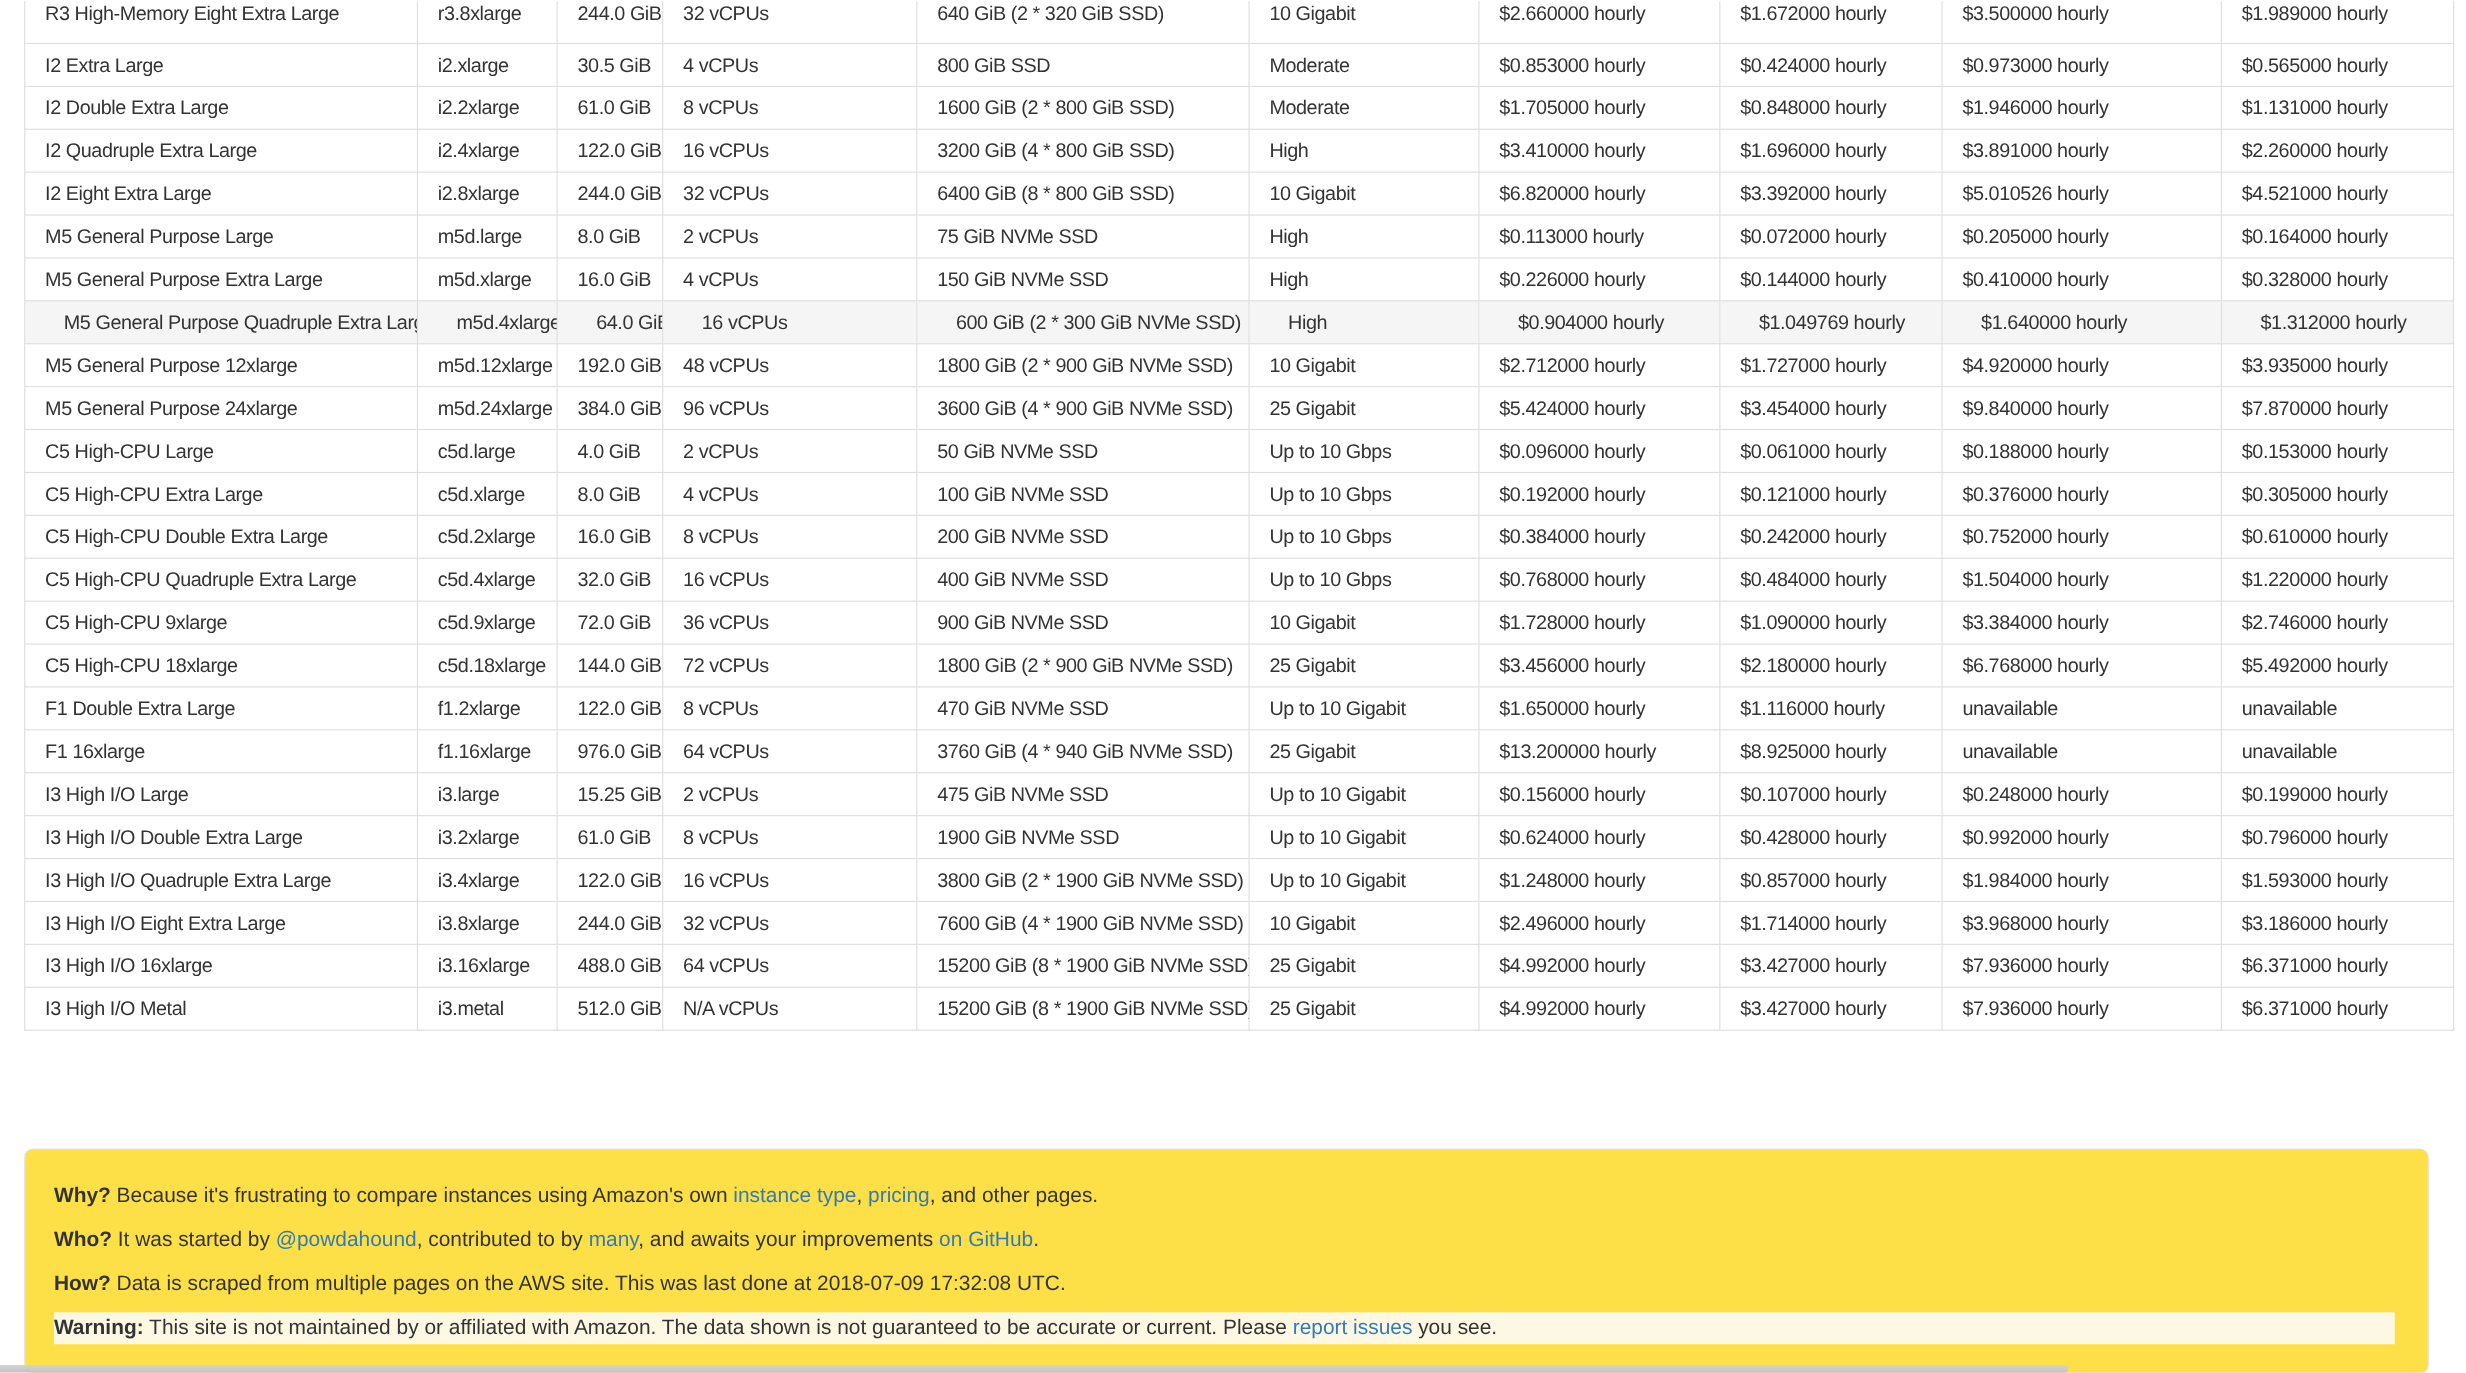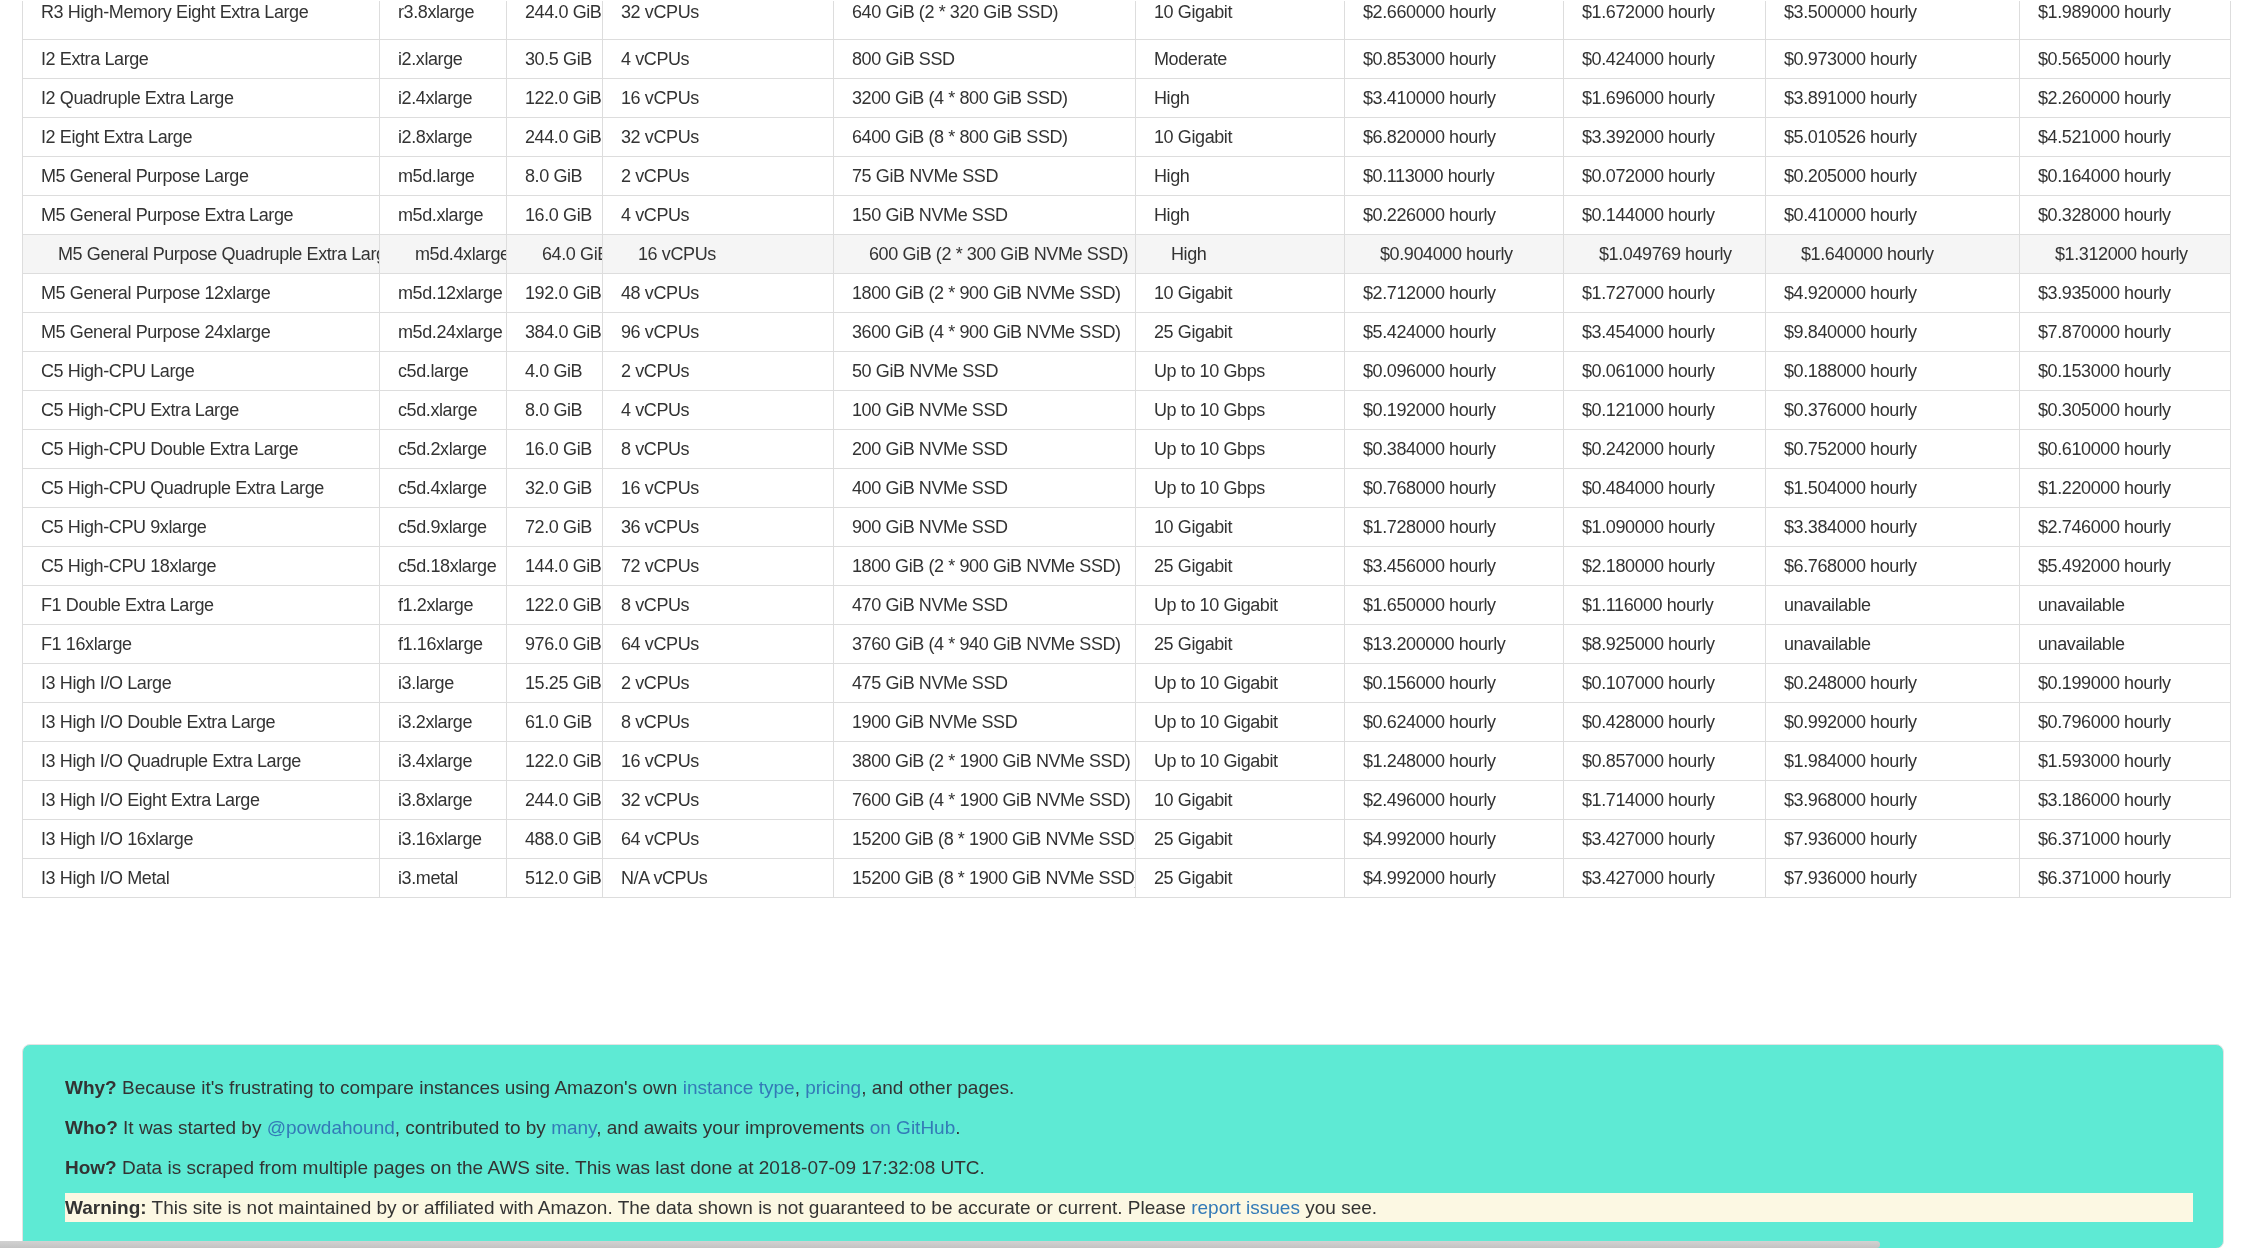--- a/index.html
+++ b/index.html
@@ -44,24 +44,24 @@
   col.c-lod     { width: 219px; }
   col.c-lres    { width: 202px; }
   col.c-wod     { width: 254px; }
   col.c-wres    { width: 211px; }
 
   
   .well {
     position: absolute;
     left: 22px; top: 1044px;
     width: 2128px;
-    background: #5eead4;
+    background: #fde047;
     border: 1px solid #e3e3e3;
     border-radius: 8px;
-    padding: 28px 30px 26px 42px;
+    padding: 28px 30px 26px 26px;
     font-size: 19px;
   }
   .well p {
     margin: 0 0 11px 0;
     line-height: 29px;
     white-space: nowrap;
   }
   .well p.warn { margin-bottom: 0; background: #fcf8e3; }
   .well b { color: #333333; }
   .well a { color: #337ab7; text-decoration: none; cursor: pointer; }
@@ -113,20 +113,32 @@
             <td class="al-r">30.5 GiB</td>
             <td>4 vCPUs</td>
             <td class="al-r">800 GiB SSD</td>
             <td>Moderate</td>
             <td>$0.853000 hourly</td>
             <td>$0.424000 hourly</td>
             <td>$0.973000 hourly</td>
             <td>$0.565000 hourly</td>
           </tr>
           <tr>
+            <td>I2 Double Extra Large</td>
+            <td>i2.2xlarge</td>
+            <td class="al-r">61.0 GiB</td>
+            <td>8 vCPUs</td>
+            <td class="al-r">1600 GiB (2 * 800 GiB SSD)</td>
+            <td>Moderate</td>
+            <td>$1.705000 hourly</td>
+            <td>$0.848000 hourly</td>
+            <td>$1.946000 hourly</td>
+            <td>$1.131000 hourly</td>
+          </tr>
+          <tr>
             <td>I2 Quadruple Extra Large</td>
             <td>i2.4xlarge</td>
             <td class="al-r">122.0 GiB</td>
             <td>16 vCPUs</td>
             <td class="al-r">3200 GiB (4 * 800 GiB SSD)</td>
             <td>High</td>
             <td>$3.410000 hourly</td>
             <td>$1.696000 hourly</td>
             <td>$3.891000 hourly</td>
             <td>$2.260000 hourly</td>

